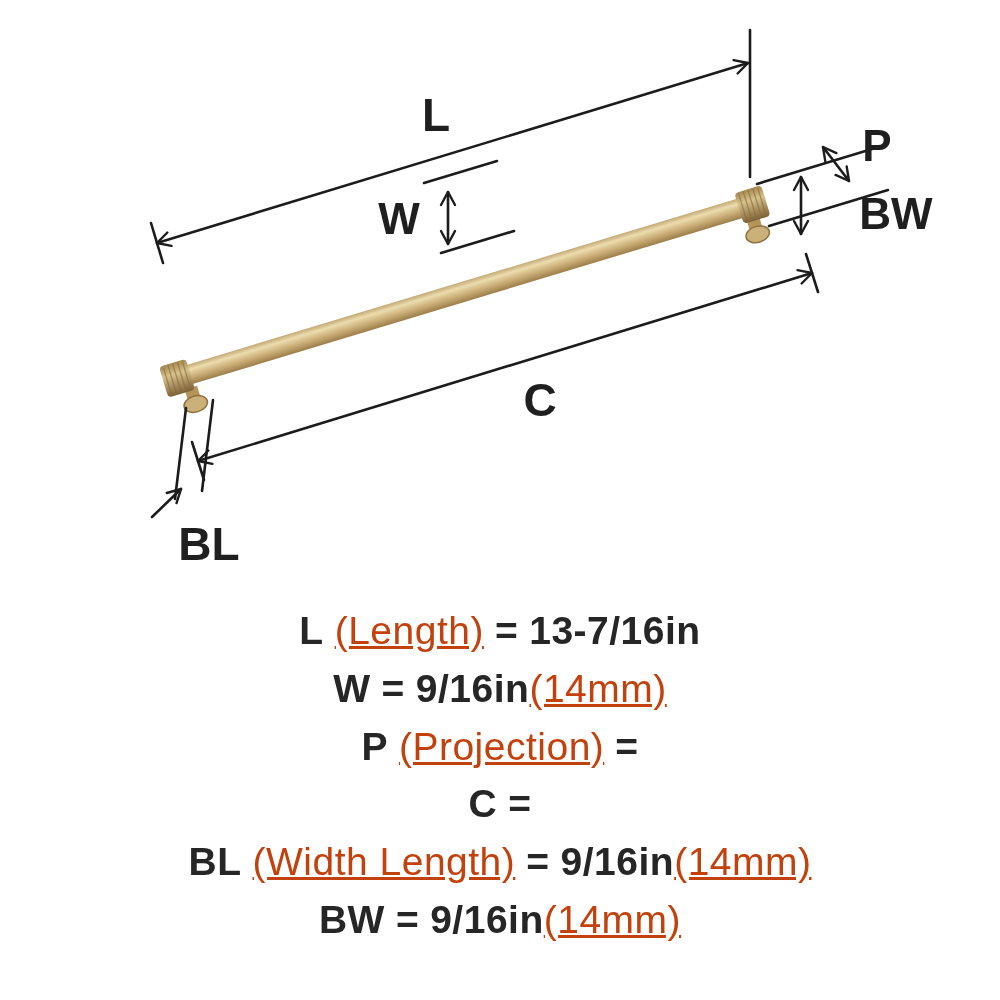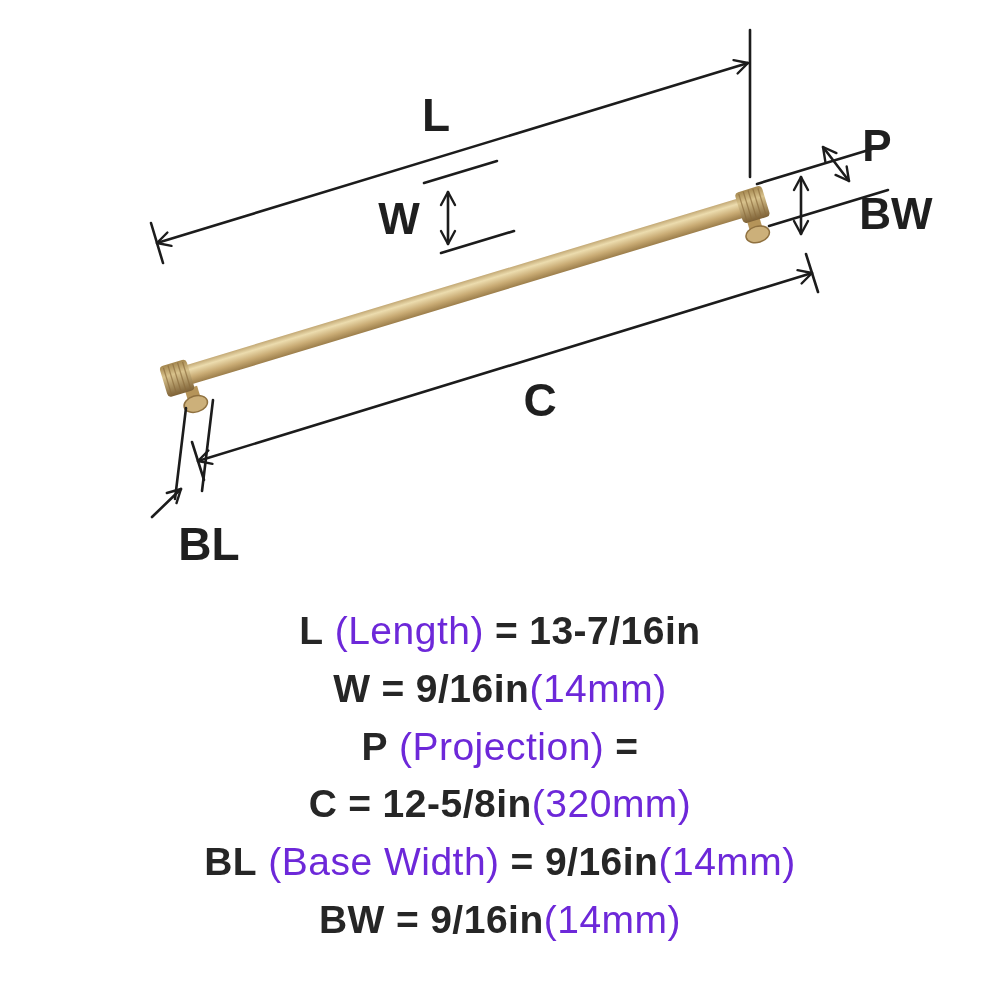--- a/index.html
+++ b/index.html
@@ -3,21 +3,21 @@
 <meta charset="utf-8">
 <style>
   html,body{margin:0;padding:0;background:#ffffff;}
   .page{position:relative;width:1000px;height:1000px;background:#ffffff;overflow:hidden;
         font-family:"Liberation Sans", sans-serif;}
   .diagram-wrap{position:absolute;top:0;left:0;width:1000px;height:600px;}
   .specs{position:absolute;top:608px;left:0;width:1000px;display:flex;flex-direction:column;gap:11px;}
   .spec-row{display:flex;justify-content:center;align-items:baseline;gap:11px;
             font-size:39px;line-height:1.2;color:#2b2b2b;letter-spacing:0.5px;white-space:nowrap;}
   .sp-code,.sp-eq,.sp-val{font-weight:700;color:#262626;}
-  .sp-name,.sp-metric{font-weight:400;color:#6d28d9;}
+  .sp-name,.sp-metric{font-weight:400;color:#c2410c;text-decoration:underline;}
   .sp-valwrap{display:inline-flex;gap:0;align-items:flex-start;}
   svg text{font-family:"Liberation Sans", sans-serif;font-weight:700;}
 </style>
 </head>
 <body>
 
 <div class="page">
 
   <div class="diagram-wrap">
     <svg width="1000" height="600" viewBox="0 0 1000 600">
@@ -124,29 +124,25 @@
 
     <div class="spec-row">
       <span class="sp-code">P</span>
       <span class="sp-name">(Projection)</span>
       <span class="sp-eq">=</span>
     </div>
 
     <div class="spec-row">
       <span class="sp-code">C</span>
       <span class="sp-eq">=</span>
-      <span class="sp-valwrap">
-          <span class="sp-val">12-5/8in</span>
-          <span class="sp-metric">(320mm)</span>
-        </span>
     </div>
 
     <div class="spec-row">
       <span class="sp-code">BL</span>
-      <span class="sp-name">(Base Width)</span>
+      <span class="sp-name">(Width Length)</span>
       <span class="sp-eq">=</span>
       <span class="sp-valwrap">
           <span class="sp-val">9/16in</span>
           <span class="sp-metric">(14mm)</span>
         </span>
     </div>
 
     <div class="spec-row">
       <span class="sp-code">BW</span>
       <span class="sp-eq">=</span>

